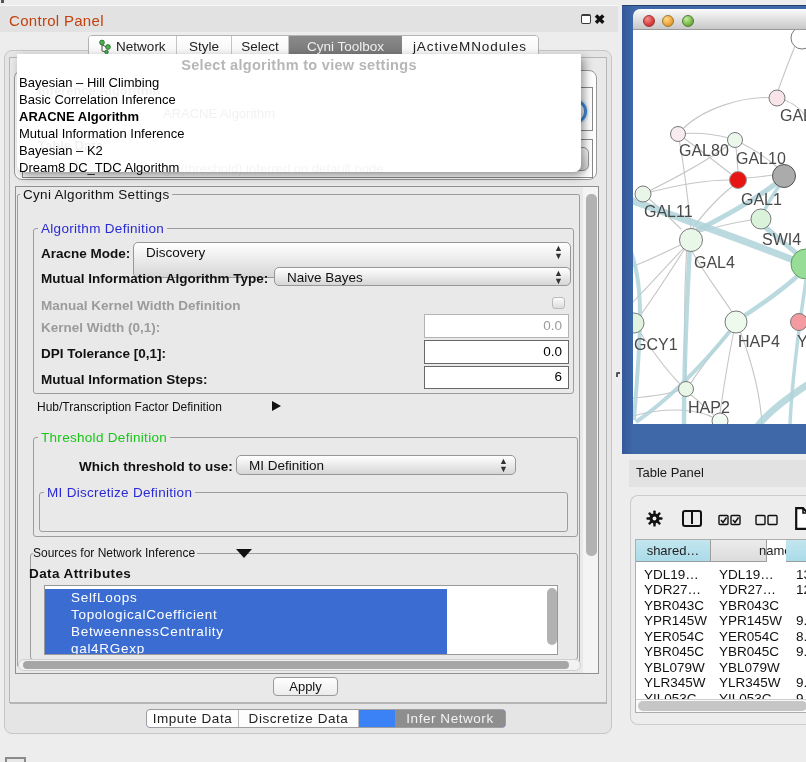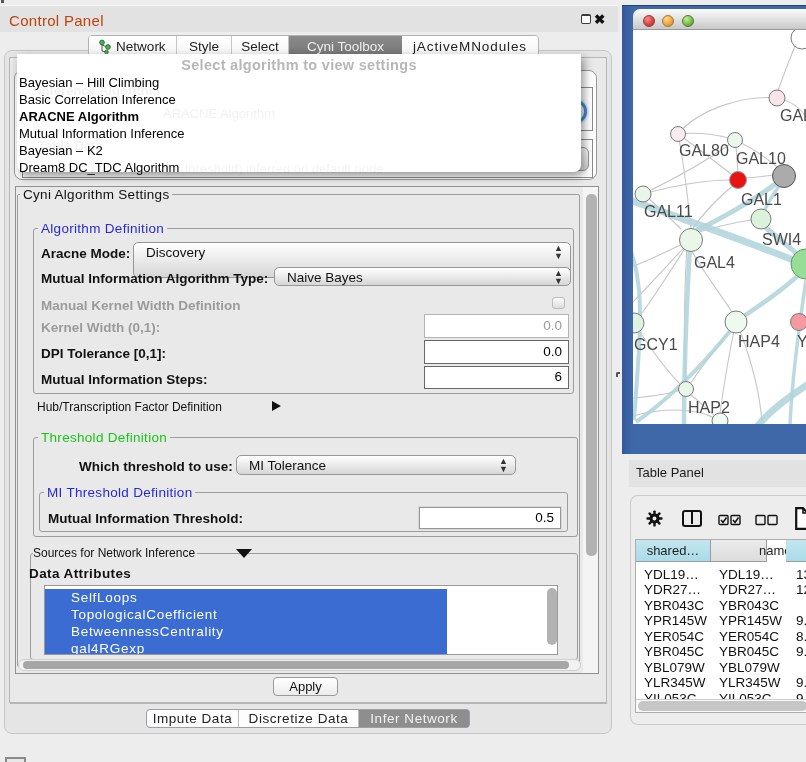--- a/index.html
+++ b/index.html
@@ -110,28 +110,26 @@
   <div class="blabel" style="left:41px; top:372px;">Mutual Information Steps:</div>
   <div class="field" style="left:424px; top:366px; width:145px; height:23px; border:1.5px solid #686868; color:#000; line-height:20px; padding-right:6px;">6</div>
 
   <div class="abs" style="left:37px; top:400px; font-size:12px; color:#111;">Hub/Transcription Factor Definition</div>
   <div class="tri-r" style="left:272px; top:401px;"></div>
 
   <div class="group" style="left:33px; top:437px; width:545px; height:100px;"></div>
   <div class="glabel" style="left:38px; top:430px; color:#18c618;">Threshold Definition</div>
   <div class="blabel" style="left:79px; top:459px;">Which threshold to use:</div>
   <div class="combo" style="left:236px; top:455px; width:280px; height:20px;">
-      <span class="ct">MI Tolerance</span>
+      <span class="ct">MI Definition</span>
       <span class="arr">▲<br>▼</span>
     </div>
 
   <div class="group" style="left:39px; top:492px; width:529px; height:40px;"></div>
-  <div class="glabel" style="left:44px; top:485px; color:#2a2ad4;">MI Threshold Definition</div>
-  <div class="blabel" style="left:48px; top:511px;">Mutual Information Threshold:</div>
-  <div class="field" style="left:419px; top:507px; width:142px; height:22px; border:1px solid #979797; color:#000; line-height:20px; padding-right:6px; font-size:13.5px; box-shadow:0 0 0 1px #d8d8d8;">0.5</div>
+  <div class="glabel" style="left:44px; top:485px; color:#2a2ad4;">MI Discretize Definition</div>
 
   <div class="group" style="left:30px; top:553px; width:548px; height:107px;"></div>
   <div class="abs" style="left:33px; top:546px; font-size:12px; color:#111; background:#e9e9e9; padding-right:2px;">Sources for Network Inference</div>
   <div class="tri-d" style="left:236px; top:549px;"></div>
   <div class="blabel" style="left:29px; top:566px; letter-spacing:0.4px;">Data Attributes</div>
 
   <div class="abs" id="listbox">
     <div class="lrow" style="top:3px;">SelfLoops</div>
     <div class="lrow" style="top:20px;">TopologicalCoefficient</div>
     <div class="lrow" style="top:37px;">BetweennessCentrality</div>
@@ -143,21 +141,21 @@
   <div class="sbthumb" style="left:23px; top:661px; width:546px; height:8px; background:#a6a6a6;"></div>
 
   <div class="sbtrack" style="left:583px; top:187px; width:15px; height:486px; border-radius:0; border:none; background:#f4f4f4;"></div>
   <div class="sbthumb" style="left:586px; top:194px; width:11px; height:362px;"></div>
 
   <div class="abs" id="applybtn">Apply</div>
   <div class="abs" style="left:10px; top:703px; width:597px; height:0; border-top:1px solid #b6b6b6;"></div>
   <div id="btabs" class="abs">
     <div class="tab" style="width:92px;">Impute Data</div>
     <div class="tab" style="width:120px;">Discretize Data</div>
-    <div class="tab sel" style="width:110px;">Infer Network</div>
+    <div class="tab sel" style="width:110px;margin-left:36px;">Infer Network</div>
   </div>
 
   <div class="abs" id="tabbar">
     <div class="tab" style="width:88px;"><svg width="13" height="15" viewBox="0 0 13 15" style="vertical-align:-3px;">
           <path d="M3 4 L3 12 M3 6 L8 8 M3 12 L7 13" stroke="#555" stroke-width="1" fill="none"></path>
           <circle cx="3" cy="3.5" r="2.4" fill="#4caf50" stroke="#1f6b22" stroke-width="0.8"></circle>
           <circle cx="9" cy="8" r="2.4" fill="#4caf50" stroke="#1f6b22" stroke-width="0.8"></circle>
           <circle cx="7.5" cy="13" r="1.8" fill="#4caf50" stroke="#1f6b22" stroke-width="0.8"></circle>
         </svg> Network</div>
     <div class="tab" style="width:55px;">Style</div>

